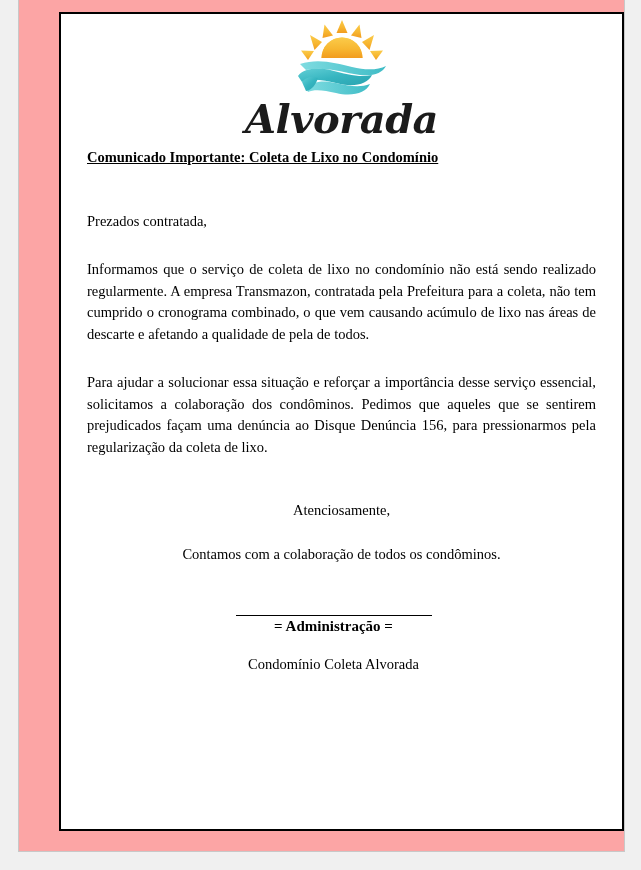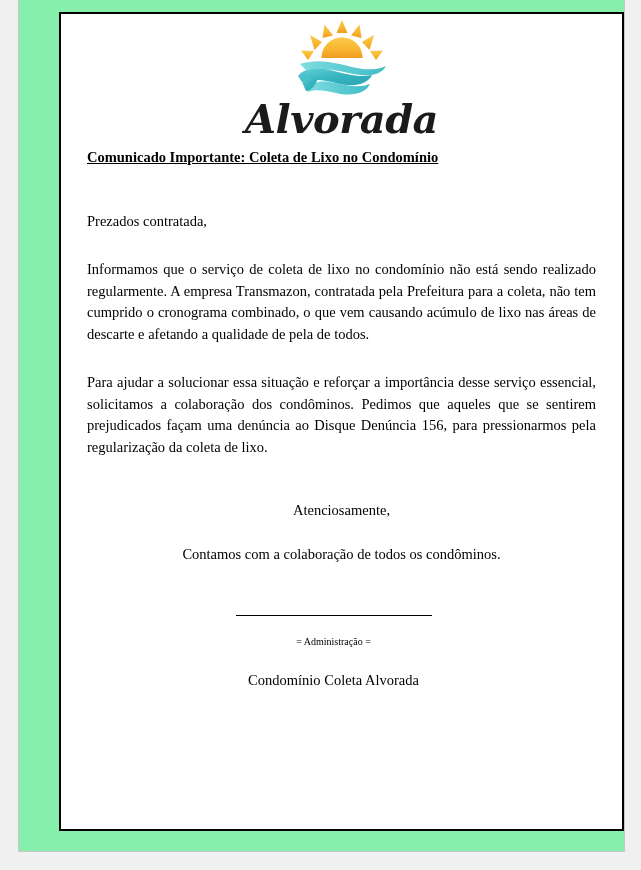--- a/index.html
+++ b/index.html
@@ -15,21 +15,21 @@
     overflow: hidden;
   }
 
   
   .page-sheet {
     position: absolute;
     left: 18px;
     top: 0px;
     width: 607px;
     height: 852px;
-    background: #86efac;
+    background: #fca5a5;
     border: 1px solid #c8c8c8;
     border-top: none;
     box-sizing: border-box;
   }
 
   
   .doc-frame {
     position: absolute;
     left: 40px;
     top: 12px;
@@ -137,26 +137,26 @@
   }
   .sign-rule {
     width: 196px;
     height: 0;
     border-top: 1.5px solid #000;
     margin: 0 auto;
     position: relative;
     left: -8px;
   }
   .sign-role {
-    margin-top: 16px;
-    font-size: 10px;
+    font-size: 15px;
     line-height: 20px;
     color: #000;
     position: relative;
     left: -8px;
+    font-weight: bold;
   }
   .sign-org {
     margin-top: 18px;
     font-size: 14.5px;
     line-height: 20px;
     color: #000;
     position: relative;
     left: -8px;
   }
 </style>

